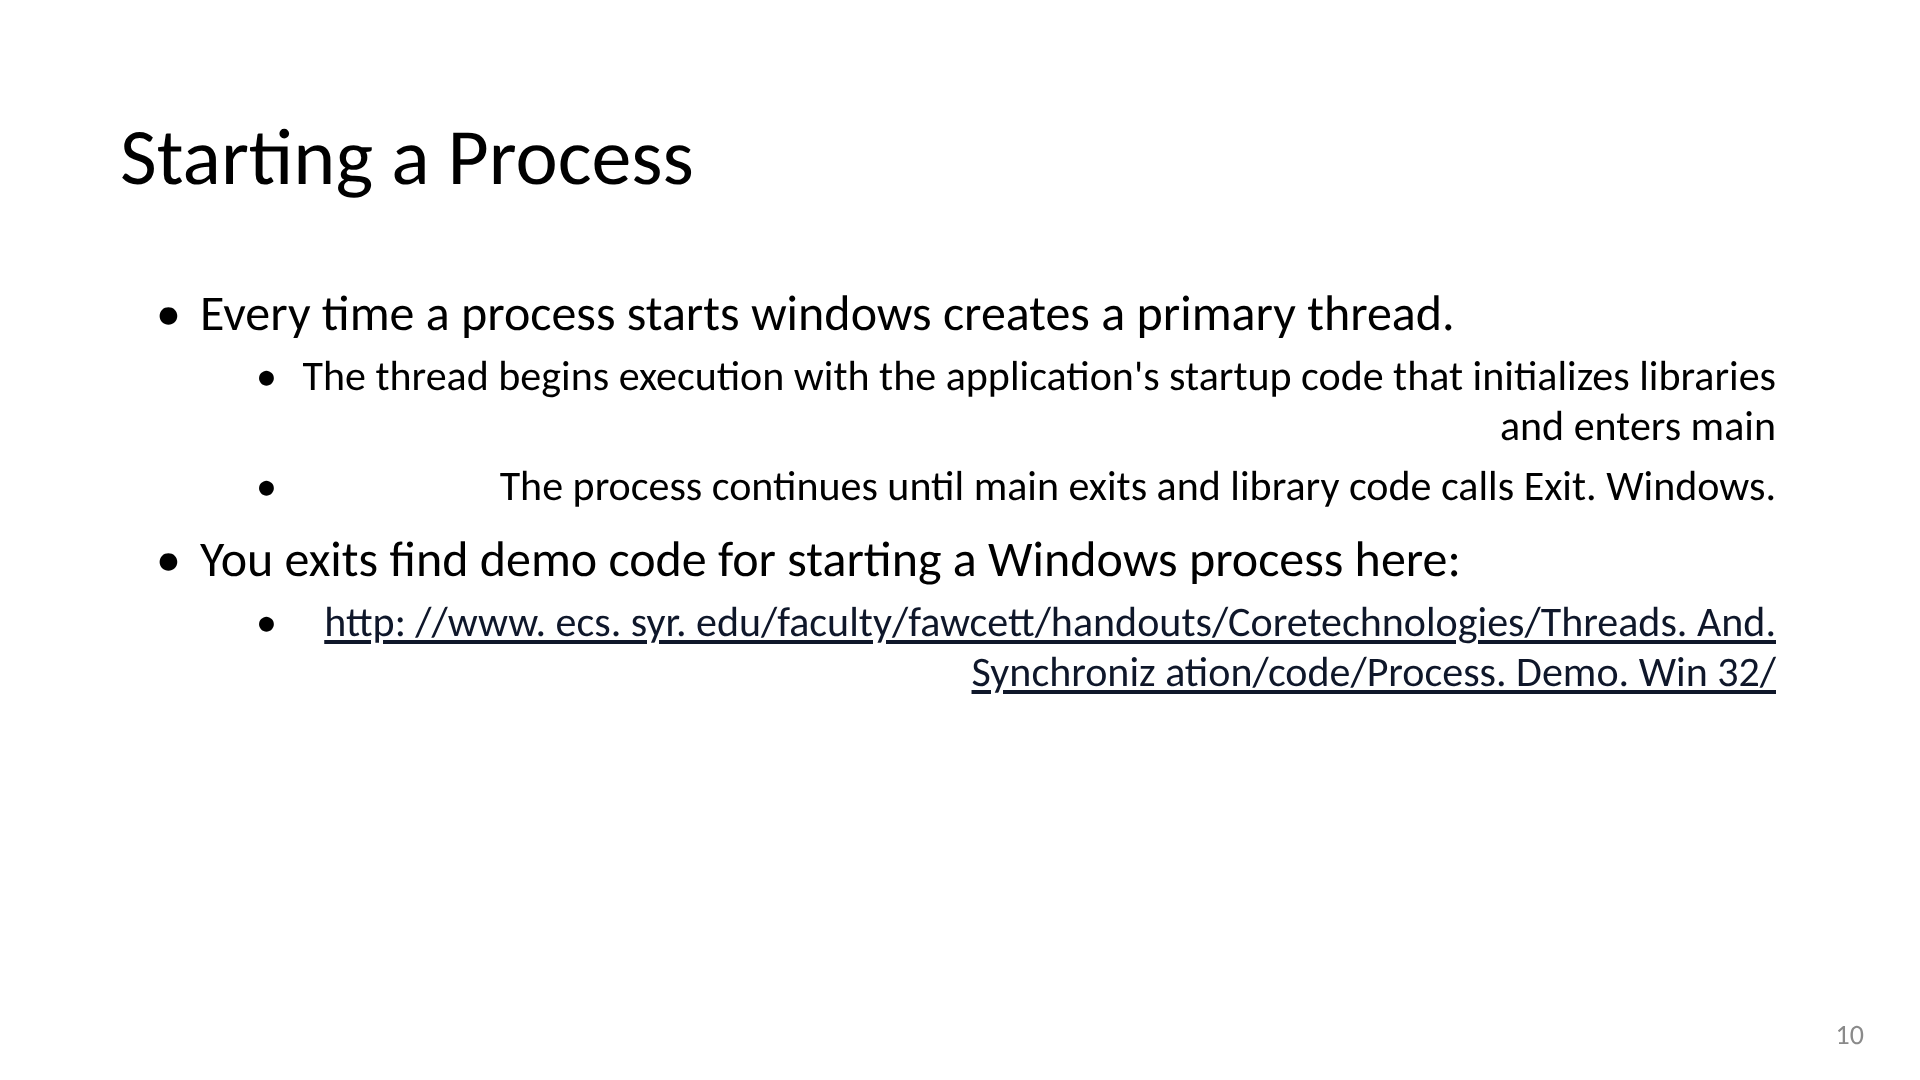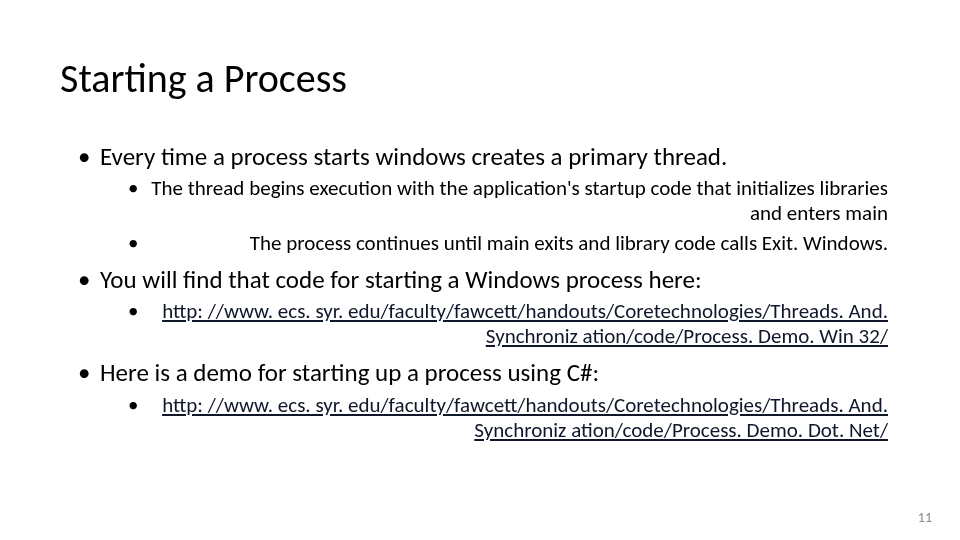--- a/index.html
+++ b/index.html
@@ -95,33 +95,25 @@
         <li>
           <span>The thread begins execution with the application's startup code that initializes libraries and enters main</span>
         </li>
         <li>
           <span>The process continues until main exits and library code calls Exit. Windows.</span>
         </li>
       </ul>
     </li>
 
     <li>
-      <span>You will find that code for starting a Windows process here:</span>
+      <span>You exits find demo code for starting a Windows process here:</span>
       <ul class="level2">
         <li>
           <span class="link">http: //www. ecs. syr. edu/faculty/fawcett/handouts/Coretechnologies/Threads. And. Synchroniz ation/code/Process. Demo. Win 32/</span>
         </li>
       </ul>
     </li>
 
-    <li>
-      <span>Here is a demo for starting up a process using C#:</span>
-      <ul class="level2">
-        <li>
-          <span class="link">http: //www. ecs. syr. edu/faculty/fawcett/handouts/Coretechnologies/Threads. And. Synchroniz ation/code/Process. Demo. Dot. Net/</span>
-        </li>
-      </ul>
-    </li>
 
   </ul>
 
-  <div class="pagenum">11</div>
+  <div class="pagenum">10</div>
 </div>
 
 </body></html>

